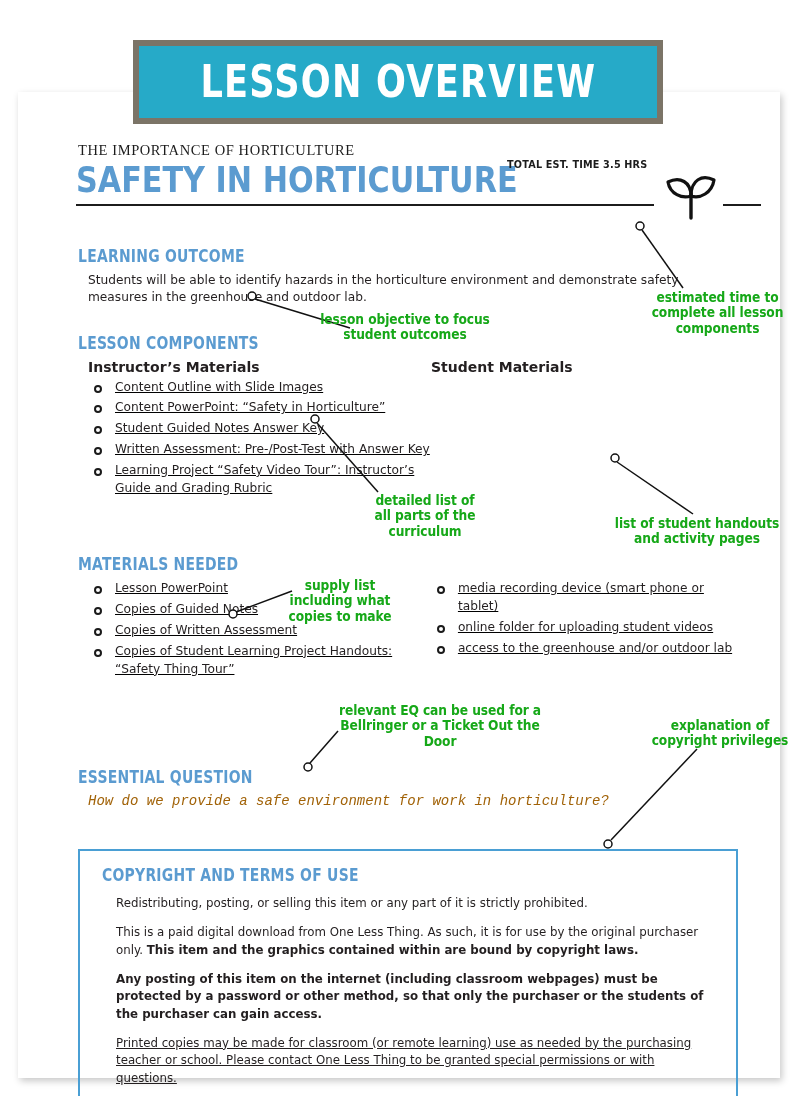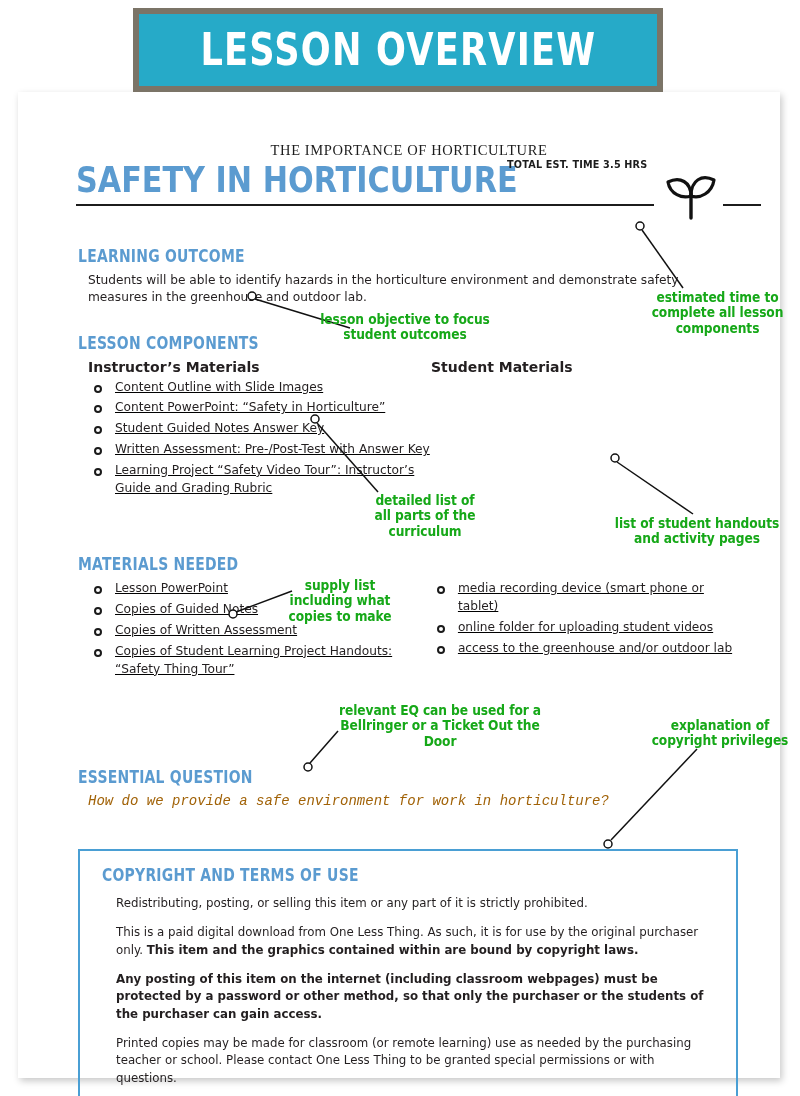--- a/index.html
+++ b/index.html
@@ -23,21 +23,21 @@
     width: 762px;
     height: 986px;
     background: #ffffff;
     box-shadow: 2px 3px 7px rgba(0,0,0,0.22);
   }
 
   
   #banner {
     position: absolute;
     left: 133px;
-    top: 8px;
+    top: 40px;
     width: 530px;
     height: 84px;
     background: #26aac8;
     border: 6px solid #7b7467;
     box-sizing: border-box;
     display: flex;
     align-items: center;
     justify-content: center;
     z-index: 5;
   }
@@ -60,21 +60,20 @@
     top: 50px;
     width: 676px;
   }
 
   .eyebrow {
     font-family: "Liberation Serif", serif;
     font-size: 14.5px;
     letter-spacing: 0.6px;
     color: #1c1c1c;
     margin: 0 0 2px 14px;
-    text-align: center;
   }
   .doc-title {
     font-family: "DejaVu Sans", sans-serif;
     font-weight: bold;
     font-size: 36px;
     color: #5b9bd0;
     letter-spacing: 0px;
     margin: 0 0 0 12px;
     transform: scaleX(0.84);
     transform-origin: left center;
@@ -226,21 +225,21 @@
     padding: 14px 22px 16px 22px;
   }
   #copyright-box .sec-head { margin-left: 0; margin-bottom: 10px; }
   #copyright-box p {
     font-family: "DejaVu Sans", sans-serif;
     font-size: 11.8px;
     color: #231f20;
     line-height: 1.5;
     margin: 0 0 11px 14px;
   }
-  #copyright-box p:last-child { margin-bottom: 16px; }
+  #copyright-box p:last-child { margin-bottom: 16px; text-decoration: underline; }
   #copyright-box b { font-weight: bold; }
 
   
   .anno {
     position: absolute;
     font-family: "DejaVu Sans", sans-serif;
     font-weight: bold;
     font-size: 13.2px;
     color: #16a818;
     line-height: 1.16;

